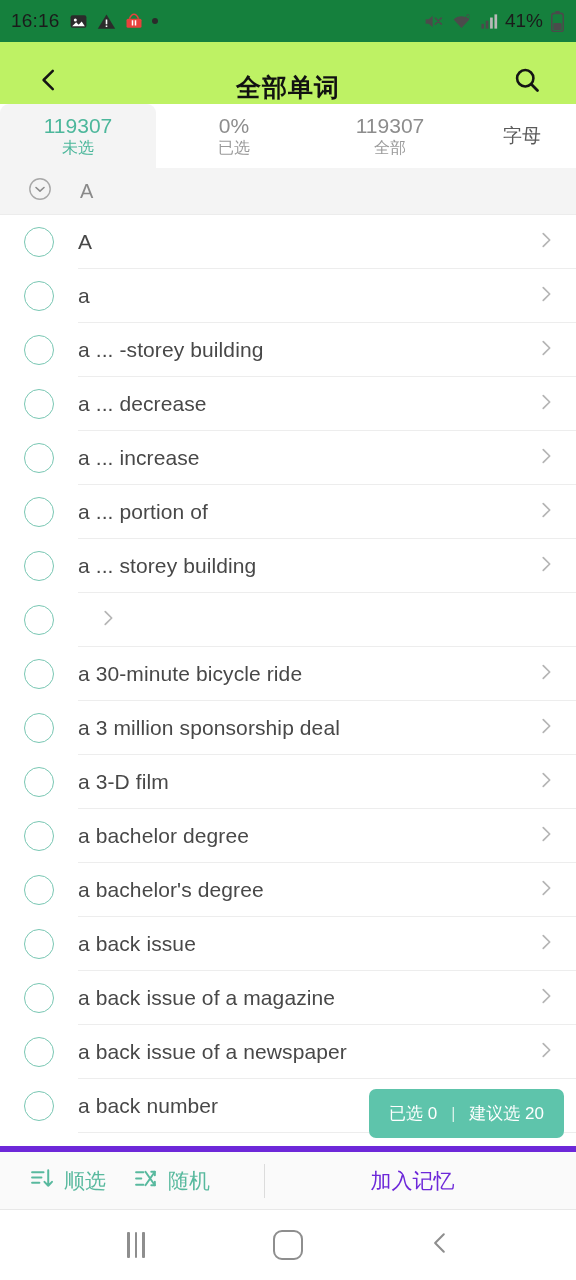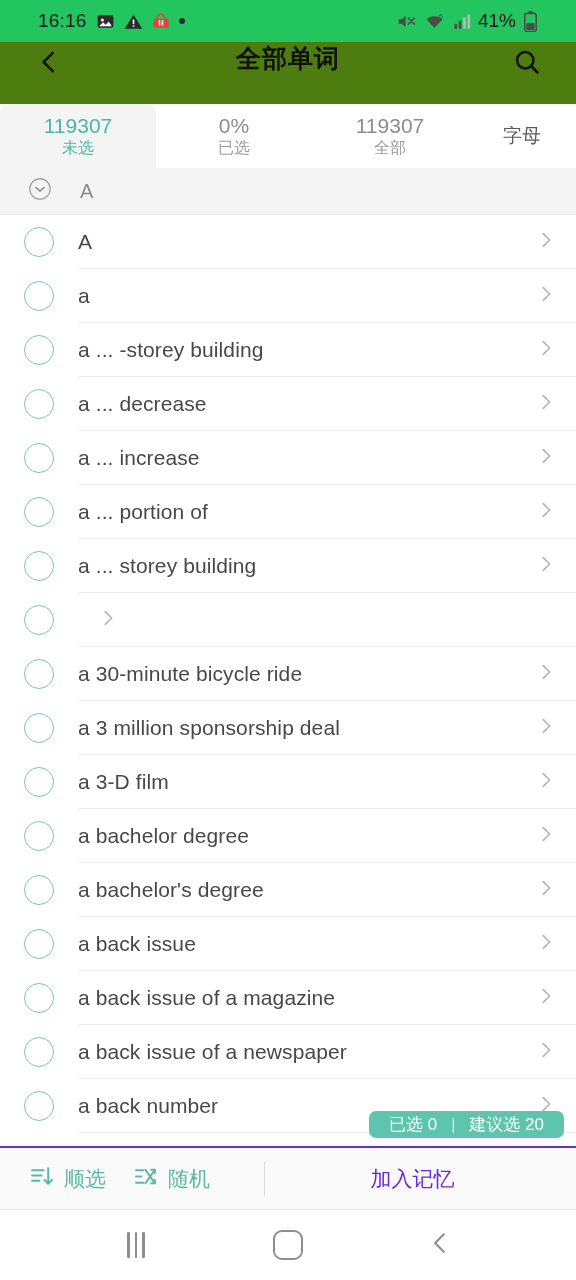--- a/index.html
+++ b/index.html
@@ -8,33 +8,33 @@
     font-family:"Liberation Sans","DejaVu Sans",sans-serif;
     background:#ffffff;
     overflow:hidden;
   }
   #app { position:relative; width:576px; height:1280px; display:flex; flex-direction:column; background:#ffffff; }
 
   
   .statusbar {
     height:42px; flex:0 0 42px;
     display:flex; align-items:center; justify-content:space-between;
-    padding:0 38px; background:#22c55e;
+    padding:0 11px; background:#15803d;
   }
   .sb-left { display:flex; align-items:center; gap:9px; }
   .sb-time { font-size:19px; color:#1b1b1b; letter-spacing:.2px; }
   .sb-right { display:flex; align-items:center; gap:7px; }
   .sb-pct { font-size:19px; color:#1b1b1b; }
   .ic { display:inline-flex; align-items:center; justify-content:center; }
   .dot-ic { width:6px; height:6px; border-radius:50%; background:#2b2b2b; display:inline-block; }
 
   
   .titlebar {
     height:62px; flex:0 0 62px;
-    display:flex; align-items:flex-start; background:#4d7c0f; padding:0 27px;
+    display:flex; align-items:flex-end; background:#bef264; padding:0 27px;
     position:relative;
   }
   .back-btn { width:44px; height:44px; display:flex; align-items:center; justify-content:center; }
   .title {
     position:absolute; left:0; right:0; text-align:center;
     font-size:25px; font-weight:bold; color:#111111; pointer-events:none;
     letter-spacing:1px;
   }
   .search-btn { width:44px; height:44px; display:flex; align-items:center; justify-content:center; margin-left:auto; z-index:2; }
 
@@ -87,31 +87,31 @@
   .row .chev-cell { width:60px; flex:0 0 60px; display:flex; align-items:center; justify-content:center; }
   .row .divider {
     position:absolute; left:78px; right:0; bottom:0; height:1px; background:#ededed;
   }
   .row:last-child .divider { display:none; }
 
   
   .badge {
     position:absolute; right:12px; bottom:8px;
     background:#5ec4ab; color:#ffffff;
-    border-radius:7px; height:27px;
+    border-radius:7px; height:49px;
     display:flex; align-items:center; gap:14px;
     padding:0 20px; font-size:17px; z-index:5;
   }
   .badge .sep { color:#d8f0e9; font-size:16px; }
 
   
   .toolbar {
     flex:0 0 64px; height:64px;
     display:flex; align-items:center; background:#fafafa;
-    border-top:2px solid #6d28d9; border-bottom:1px solid #e8e8e8;
+    border-top:6px solid #6d28d9; border-bottom:1px solid #e8e8e8;
     padding:0 16px; position:relative;
   }
   .tb-item { display:flex; align-items:center; gap:9px; padding:0 14px; }
   .tb-label { font-size:21px; color:#58b99e; }
   .tb-divider { width:1px; height:34px; background:#dcdcdc; margin-left:40px; }
   .tb-action { flex:1 1 auto; display:flex; align-items:center; justify-content:center; }
   .tb-action .tb-label { color:#6d28d9; }
 
   
   .navbar {

